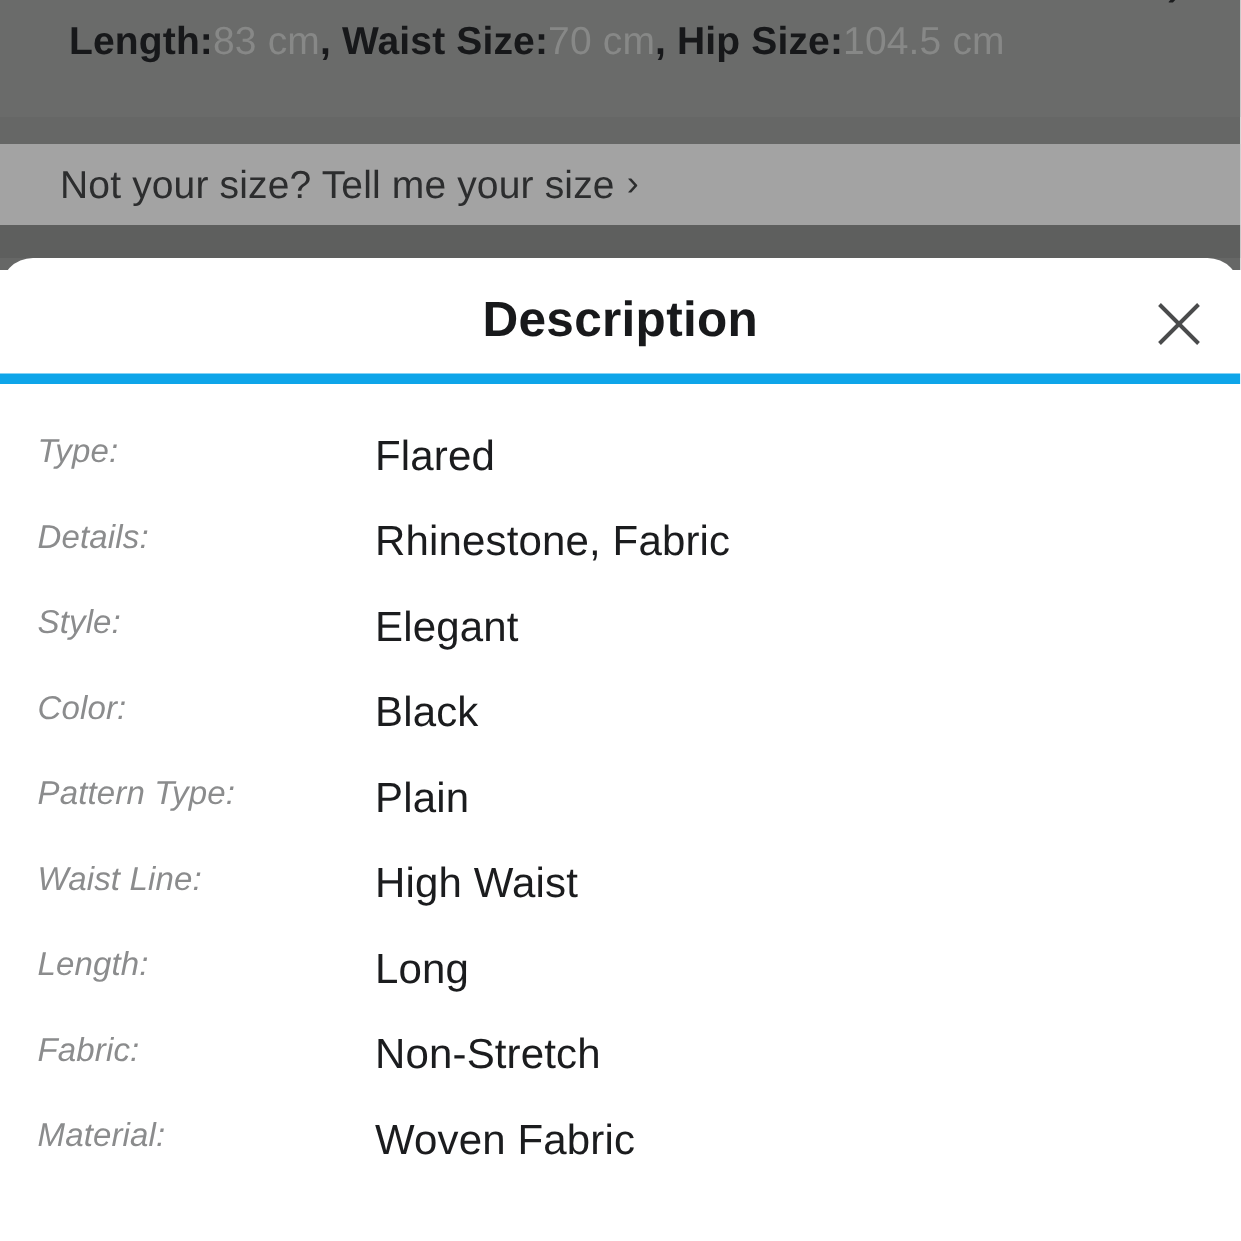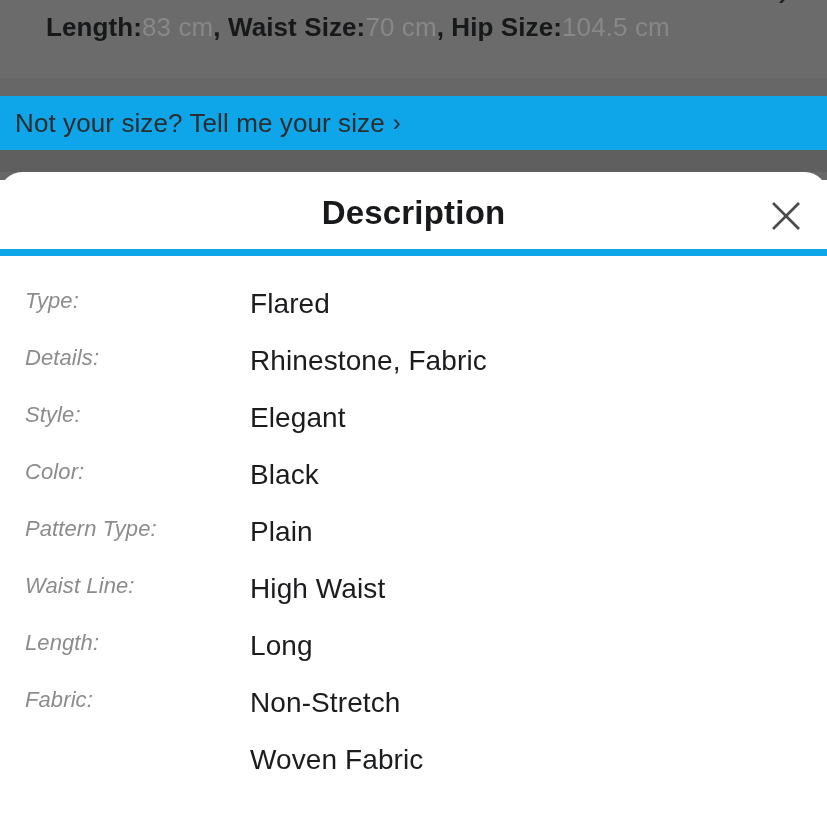--- a/index.html
+++ b/index.html
@@ -75,24 +75,24 @@
     color: #1c1d1e;
     font-weight: 300;
   }
 
   #size-prompt-row {
     position: absolute;
     left: 0;
     top: 96px;
     width: 827px;
     height: 54px;
-    padding-left: 15px;
+    padding-left: 40px;
     display: flex;
     align-items: center;
-    background: #0ea5e9;
+    background: #a3a3a3;
   }
 
   #size-prompt-label {
     font-size: 26px;
     color: #2c2d2e;
     letter-spacing: 0.1px;
   }
 
   #size-prompt-chevron {
     margin-left: 8px;
@@ -263,17 +263,18 @@
       <span class="attribute-label">Length:</span>
       <span class="attribute-value">Long</span>
     </div>
 
     <div class="attribute-row">
       <span class="attribute-label">Fabric:</span>
       <span class="attribute-value">Non-Stretch</span>
     </div>
 
     <div class="attribute-row">
+      <span class="attribute-label">Material:</span>
       <span class="attribute-value">Woven Fabric</span>
     </div>
 
   </div>
 </div>
 
 </body></html>

